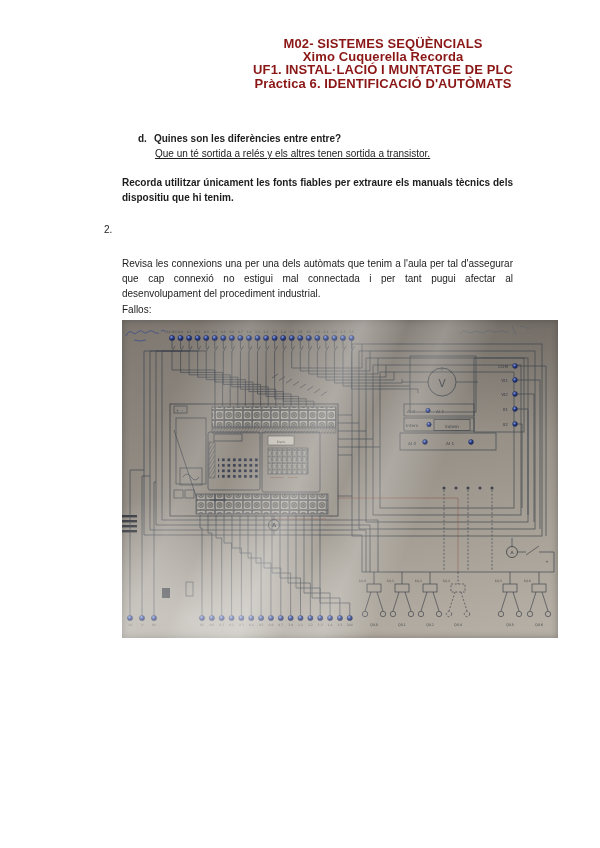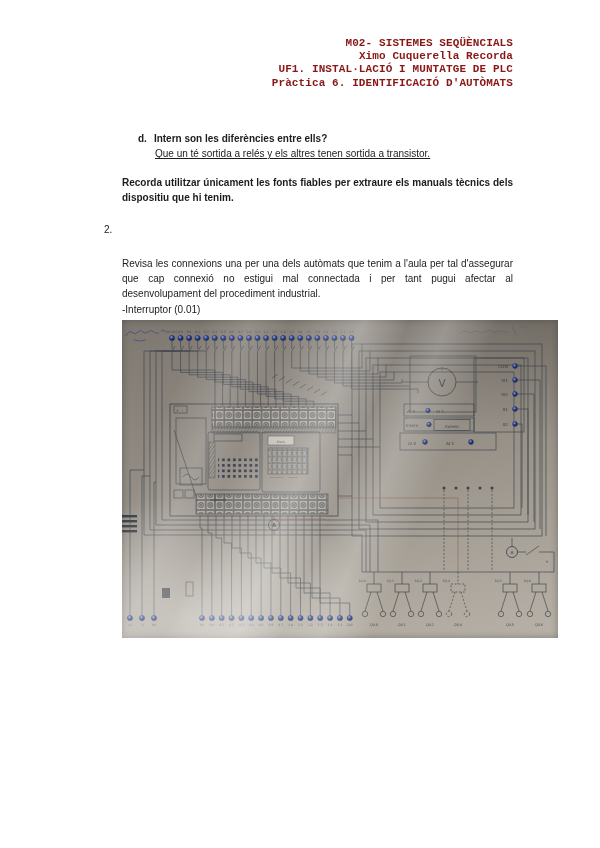--- a/index.html
+++ b/index.html
@@ -1,20 +1,20 @@
 <!DOCTYPE html>
 <html><head>
 <meta charset="utf-8">
 <style>
   html,body{margin:0;padding:0;background:#ffffff;}
   body{width:600px;height:848px;position:relative;font-family:"Liberation Sans",sans-serif;color:#1c1c1c;overflow:hidden;}
   .page{position:absolute;inset:0;background:#ffffff;}
 
-  .hdr{position:absolute;top:37px;right:87px;text-align:right;color:#8a1616;
-       font-weight:bold;font-size:11px;line-height:13.2px;letter-spacing:.1px;font-family:Liberation Mono, monospace;}
+  .hdr{position:absolute;top:37px;right:87px;text-align:center;color:#8a1616;
+       font-weight:bold;font-size:13px;line-height:13.2px;letter-spacing:.1px;}
 
   .content{position:absolute;left:122px;top:131px;width:391px;font-size:10px;line-height:15.4px;}
   .ditem{margin-left:16px;}
   .ditem .q{font-weight:bold;display:flex;gap:7px;}
   .ditem .a{margin-left:17px;text-decoration:underline;}
   .note{margin-top:13px;text-align:justify;font-weight:bold;}
   .item2{margin-top:16px;display:flex;gap:8px;margin-left:-18px;}
   .item2 .lbl{flex:0 0 10px;}
   .item2 .body{width:391px;}
   .item2 .para{text-align:justify;margin-top:34px;}
@@ -58,31 +58,32 @@
     <div>M02- SISTEMES SEQÜÈNCIALS</div>
     <div>Ximo Cuquerella Recorda</div>
     <div>UF1. INSTAL·LACIÓ I MUNTATGE DE PLC</div>
     <div>Pràctica 6. IDENTIFICACIÓ D'AUTÒMATS</div>
   </div>
 
   <div class="content">
     <div class="ditem">
       <div class="q">
         <span>d.</span>
-        <span>Intern son les diferències entre ells?</span>
+        <span>Quines son les diferències entre entre?</span>
       </div>
       <div class="a">Que un té sortida a relés y els altres tenen sortida a transistor.</div>
     </div>
 
     <div class="note">Recorda utilitzar únicament les fonts fiables per extraure els manuals tècnics dels dispositiu que hi tenim.</div>
 
     <div class="item2">
       <div class="lbl">2.</div>
       <div class="body">
         <div class="para">Revisa les connexions una per una dels autòmats que tenim a l'aula per tal d'assegurar que cap connexió no estigui mal connectada i per tant pugui afectar al desenvolupament del procediment industrial.</div>
+        <div>Fallos:</div>
         <div>-Interruptor (0.01)</div>
         <div>-Pulsador (1.04)</div>
       </div>
     </div>
   </div>
 
   <div class="photo">
     <svg id="schem" viewBox="0 0 436 318">
       <defs>
         <radialGradient id="tg" cx="0.35" cy="0.3" r="0.8">

